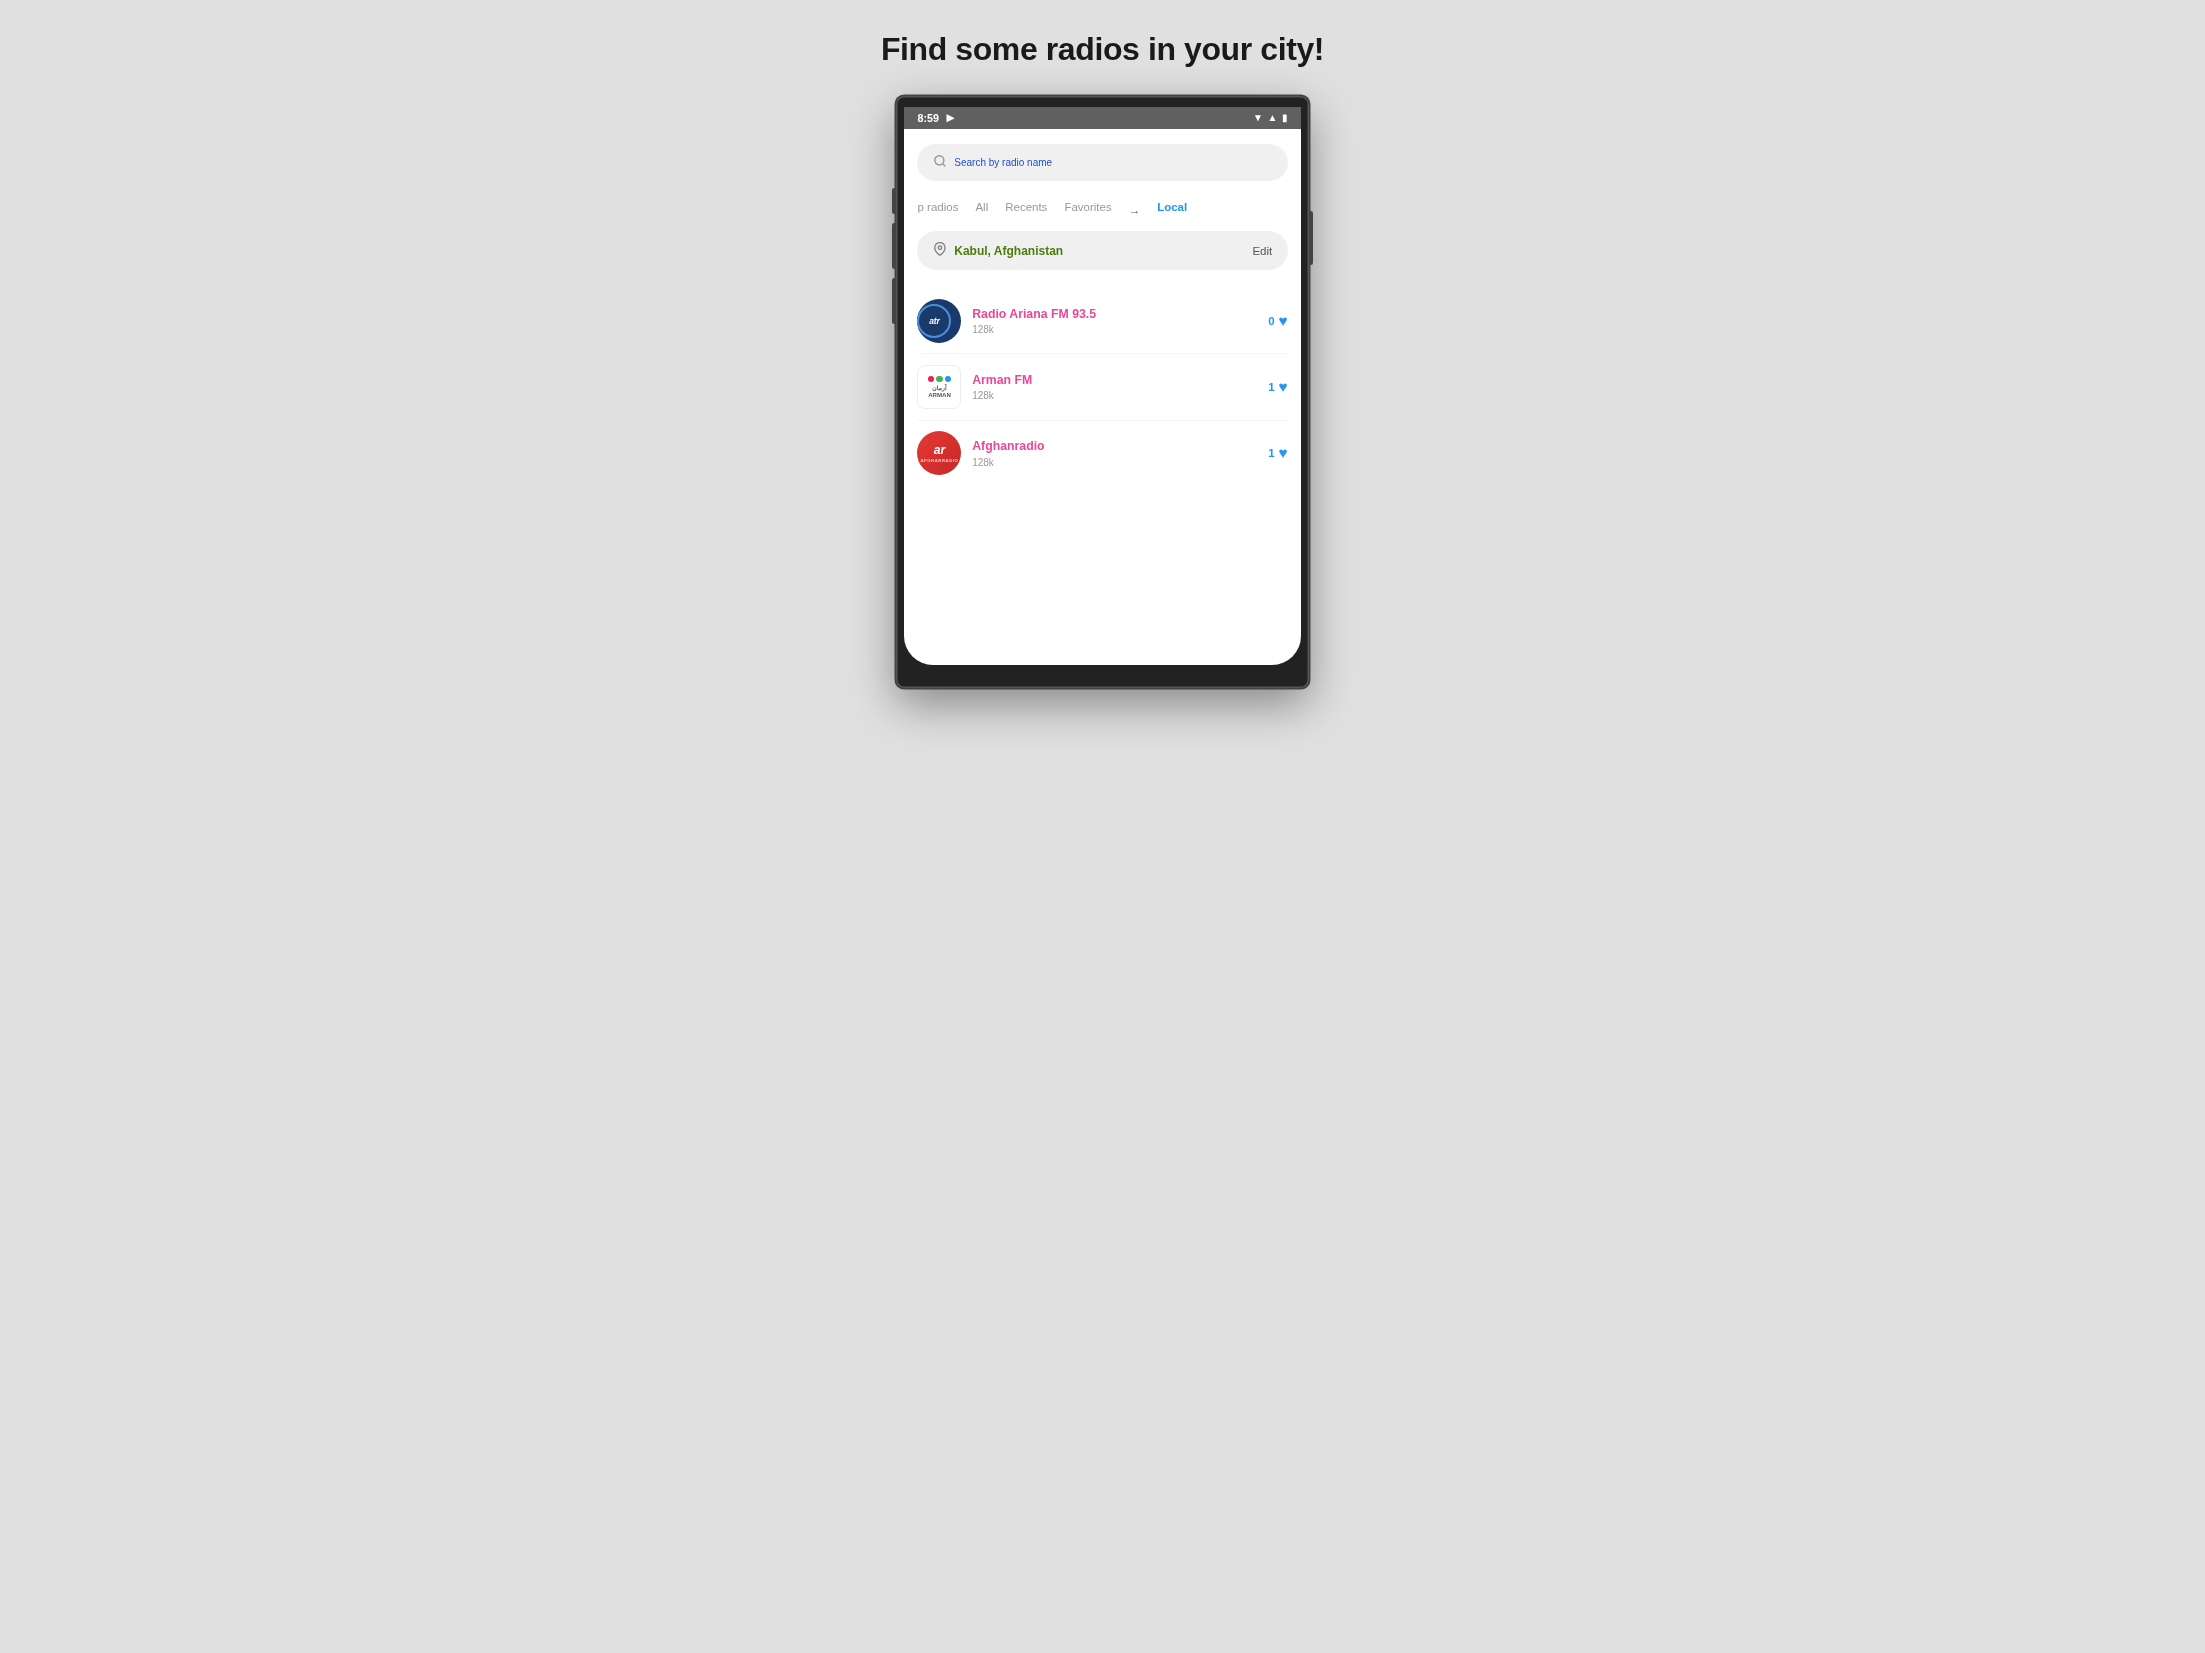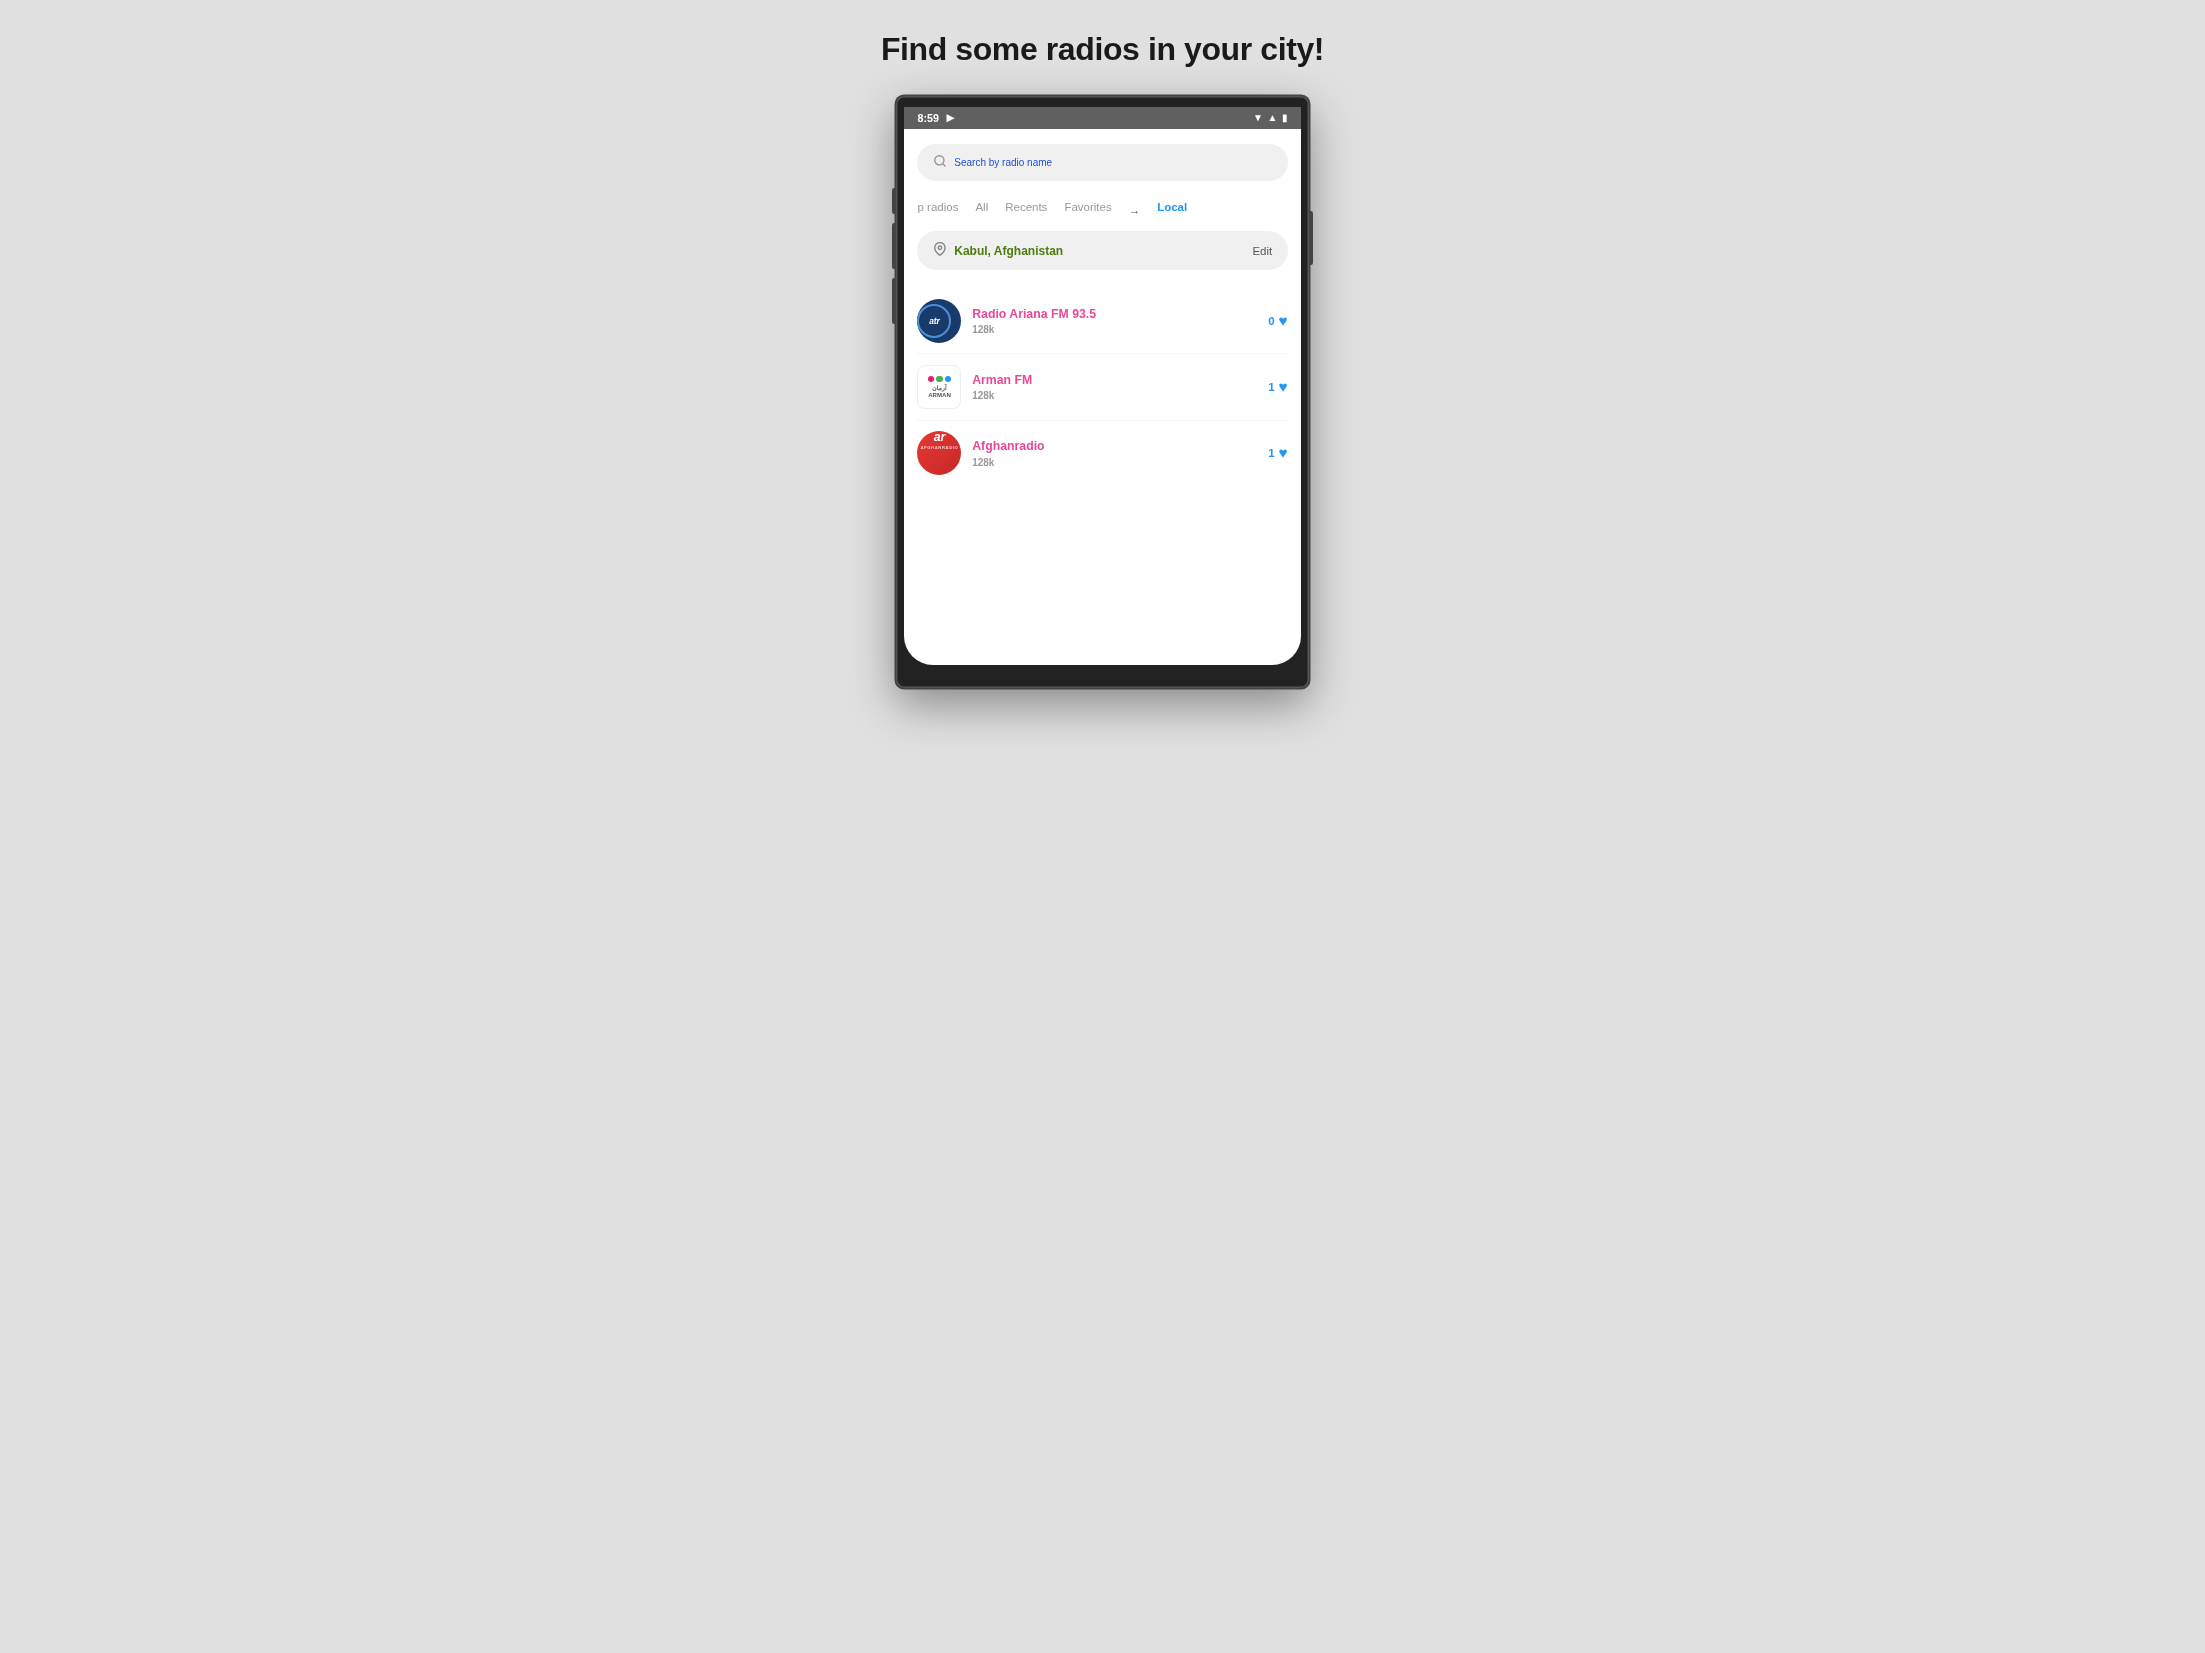--- a/index.html
+++ b/index.html
@@ -183,21 +183,20 @@
     .radio-name {
       font-size: 12.3px;
       font-weight: 700;
       color: #ec4899;
       margin-bottom: 3.1px;
     }
 
     .radio-bitrate {
       font-size: 10px;
       color: #999;
-      font-weight: bold;
     }
 
     .radio-fav {
       display: flex;
       align-items: center;
       gap: 3.8px;
       color: #2196F3;
       font-size: 11.5px;
       font-weight: 700;
     }
@@ -268,21 +267,21 @@
       text-align: center;
       line-height: 1.2;
     }
 
     .logo-afghan {
       background: linear-gradient(135deg, #e53935, #c62828);
       border-radius: 50%;
       width: 44px;
       height: 44px;
       display: flex;
-      align-items: flex-start;
+      align-items: center;
       justify-content: center;
     }
 
     .logo-afghan-wrap {
       position: relative;
       width: 44px;
       height: 44px;
       display: flex;
       align-items: center;
       justify-content: center;

